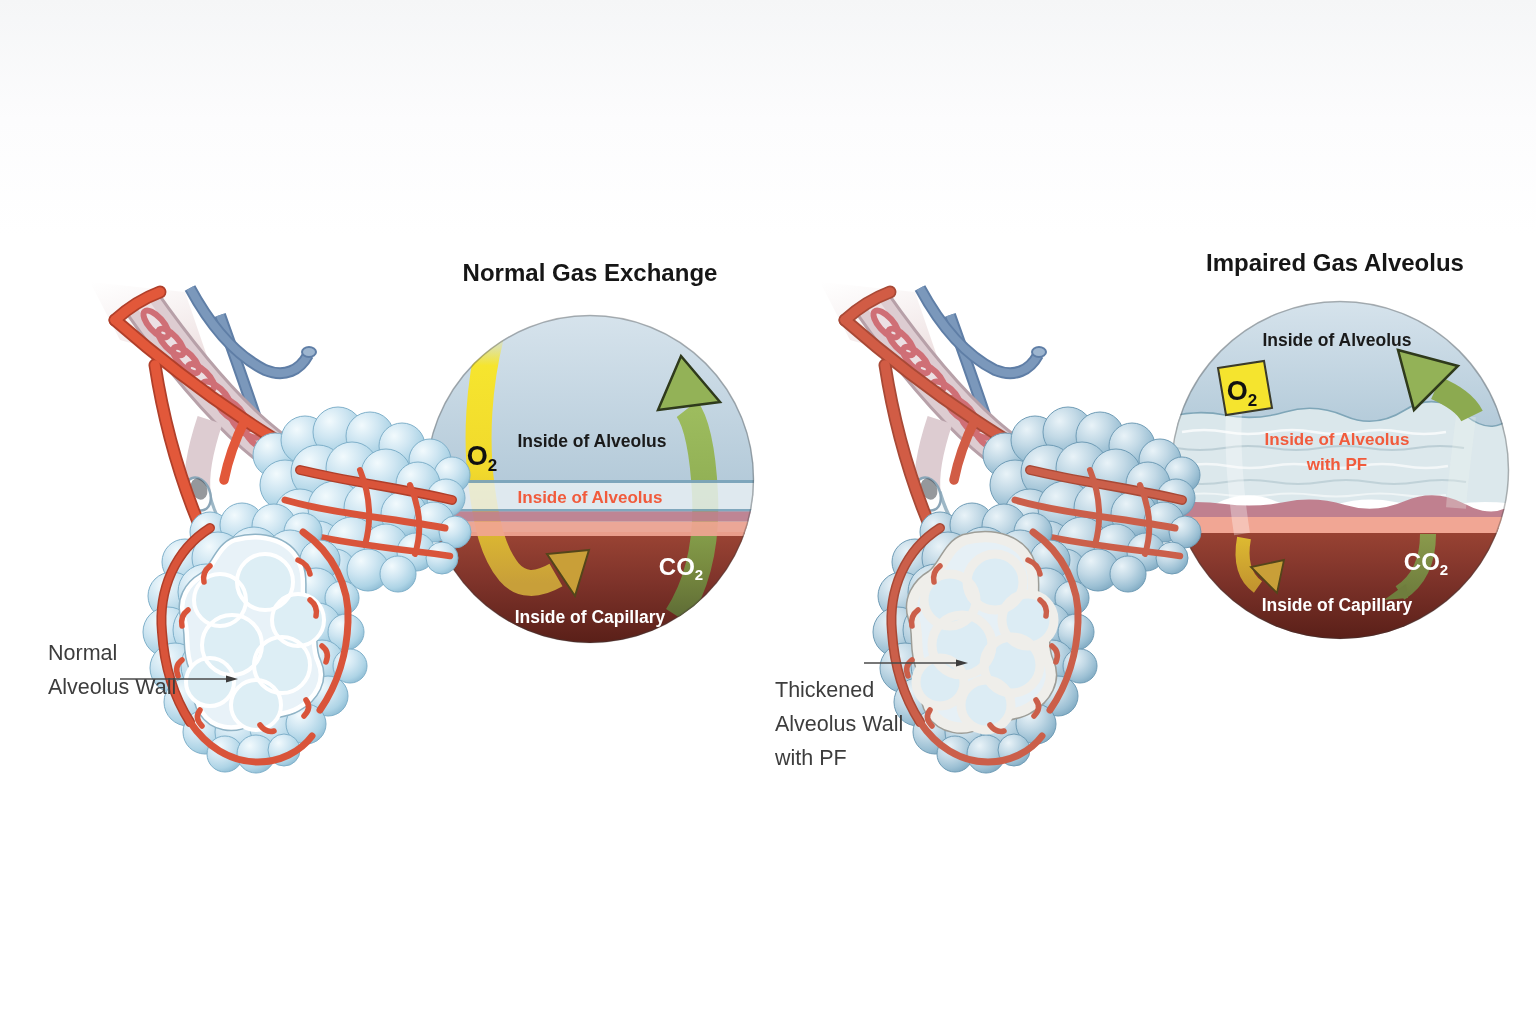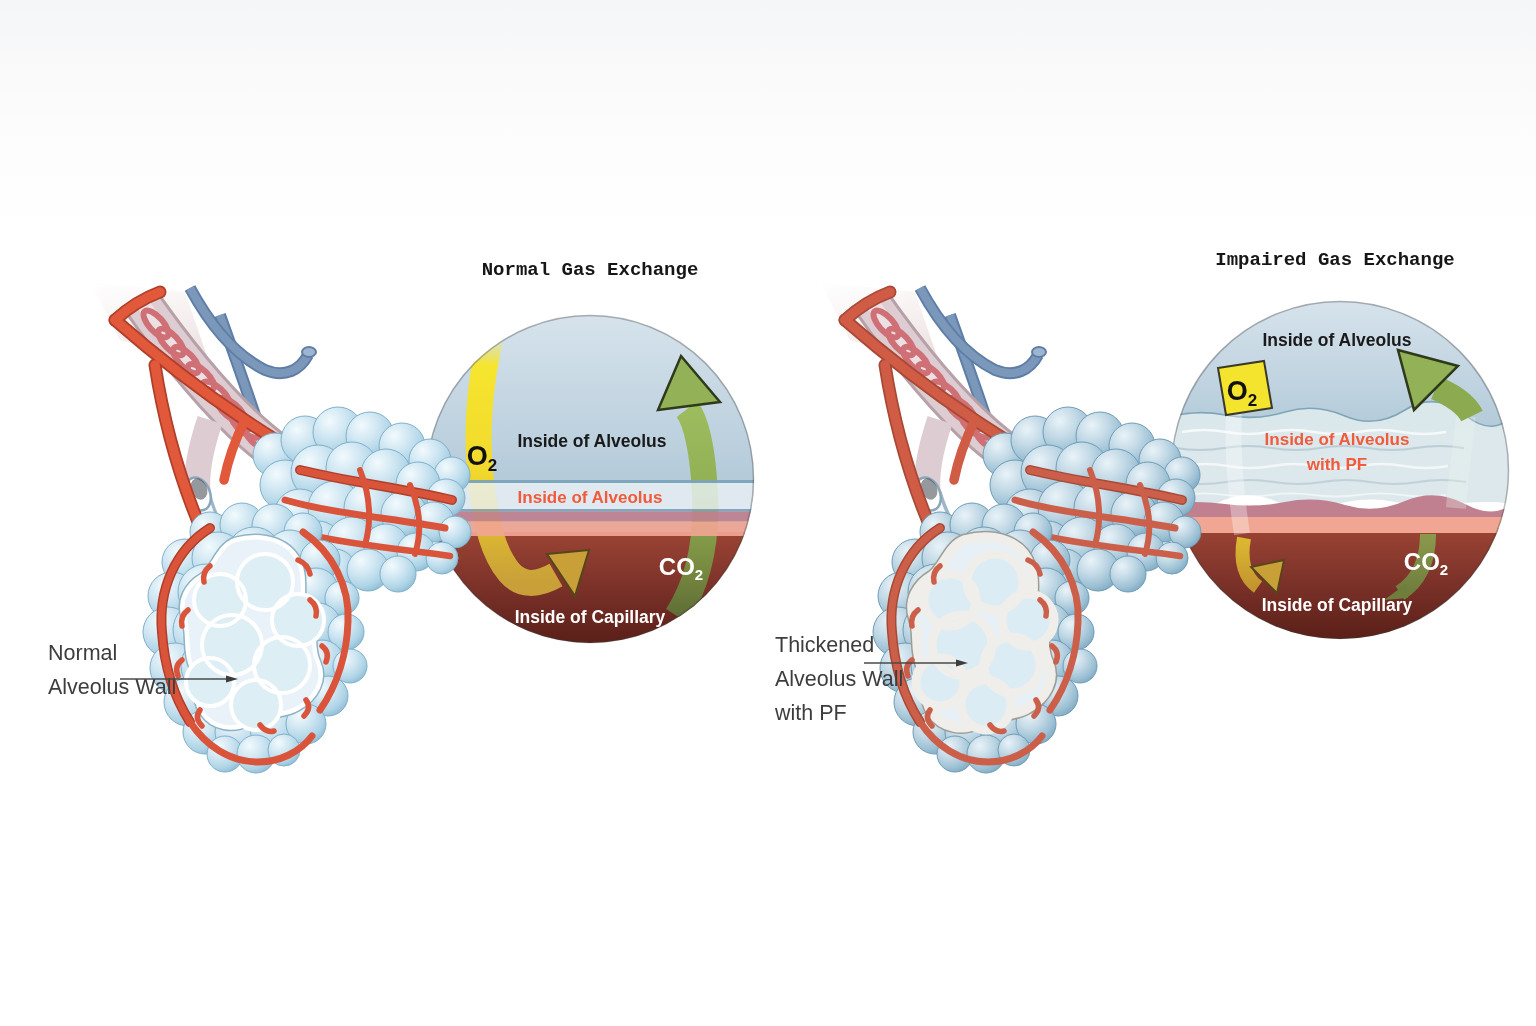--- a/index.html
+++ b/index.html
@@ -3,21 +3,21 @@
 <meta charset="utf-8">
 <style>
   html,body{margin:0;padding:0;background:#fff;}
   .canvas{
     position:relative;width:1536px;height:1026px;overflow:hidden;
     background:linear-gradient(180deg,#f5f6f7 0%,#fcfcfd 120px,#ffffff 235px);
     font-family:"Liberation Sans", sans-serif;
   }
   .title{
     position:absolute;transform:translateX(-50%);
-    font-size:19px;font-weight:bold;color:#161616;white-space:nowrap;font-family:Liberation Mono, monospace;
+    font-size:24px;font-weight:bold;color:#161616;white-space:nowrap;
   }
   .callout{
     position:absolute;font-size:21.5px;color:#3d3d3d;line-height:34px;white-space:nowrap;
   }
   .callout div{height:34px;}
   svg{position:absolute;overflow:visible;}
   svg.inset{overflow:hidden;}
   text{font-family:"Liberation Sans", sans-serif;}
   .ins-top{font-size:17.5px;font-weight:bold;fill:#1a1a1a;text-anchor:middle;}
   .ins-wall{font-size:17px;font-weight:bold;fill:#f15b3c;text-anchor:middle;}
@@ -510,28 +510,28 @@
           <path d="M 150 296 q -8 6 -6 16"></path>
           <path d="M 128 340 q -8 6 -6 16"></path>
         <path d="M 122 390 q -8 6 -4 16"></path>
           <path d="M 140 440 q -6 8 2 16"></path>
           <path d="M 200 455 q 6 8 14 6"></path>
       </g>
     </g>
   </svg>
 
   <div class="title" style="left:590px;top:259px">Normal Gas Exchange</div>
-  <div class="title" style="left:1335px;top:249px">Impaired Gas Exchange</div>
+  <div class="title" style="left:1335px;top:249px">Impaired Gas Alveolus</div>
 
   <div class="callout" style="left:48px;top:636px">
     <div>Normal</div>
     <div>Alveolus Wall</div>
     <div></div>
   </div>
-  <div class="callout" style="left:775px;top:628px">
+  <div class="callout" style="left:775px;top:673px">
     <div>Thickened</div>
     <div>Alveolus Wall</div>
     <div>with PF</div>
   </div>
 
   <svg style="left:118px;top:671px" width="126" height="16" viewBox="0 0 126 16">
     <line x1="2" y1="8" x2="108" y2="8" stroke="#4a4a4a" stroke-width="1.6"></line>
     <polygon points="108,4.5 120,8 108,11.5" fill="#3c3c3c"></polygon>
   </svg>
   <svg style="left:862px;top:655px" width="112" height="16" viewBox="0 0 112 16">

